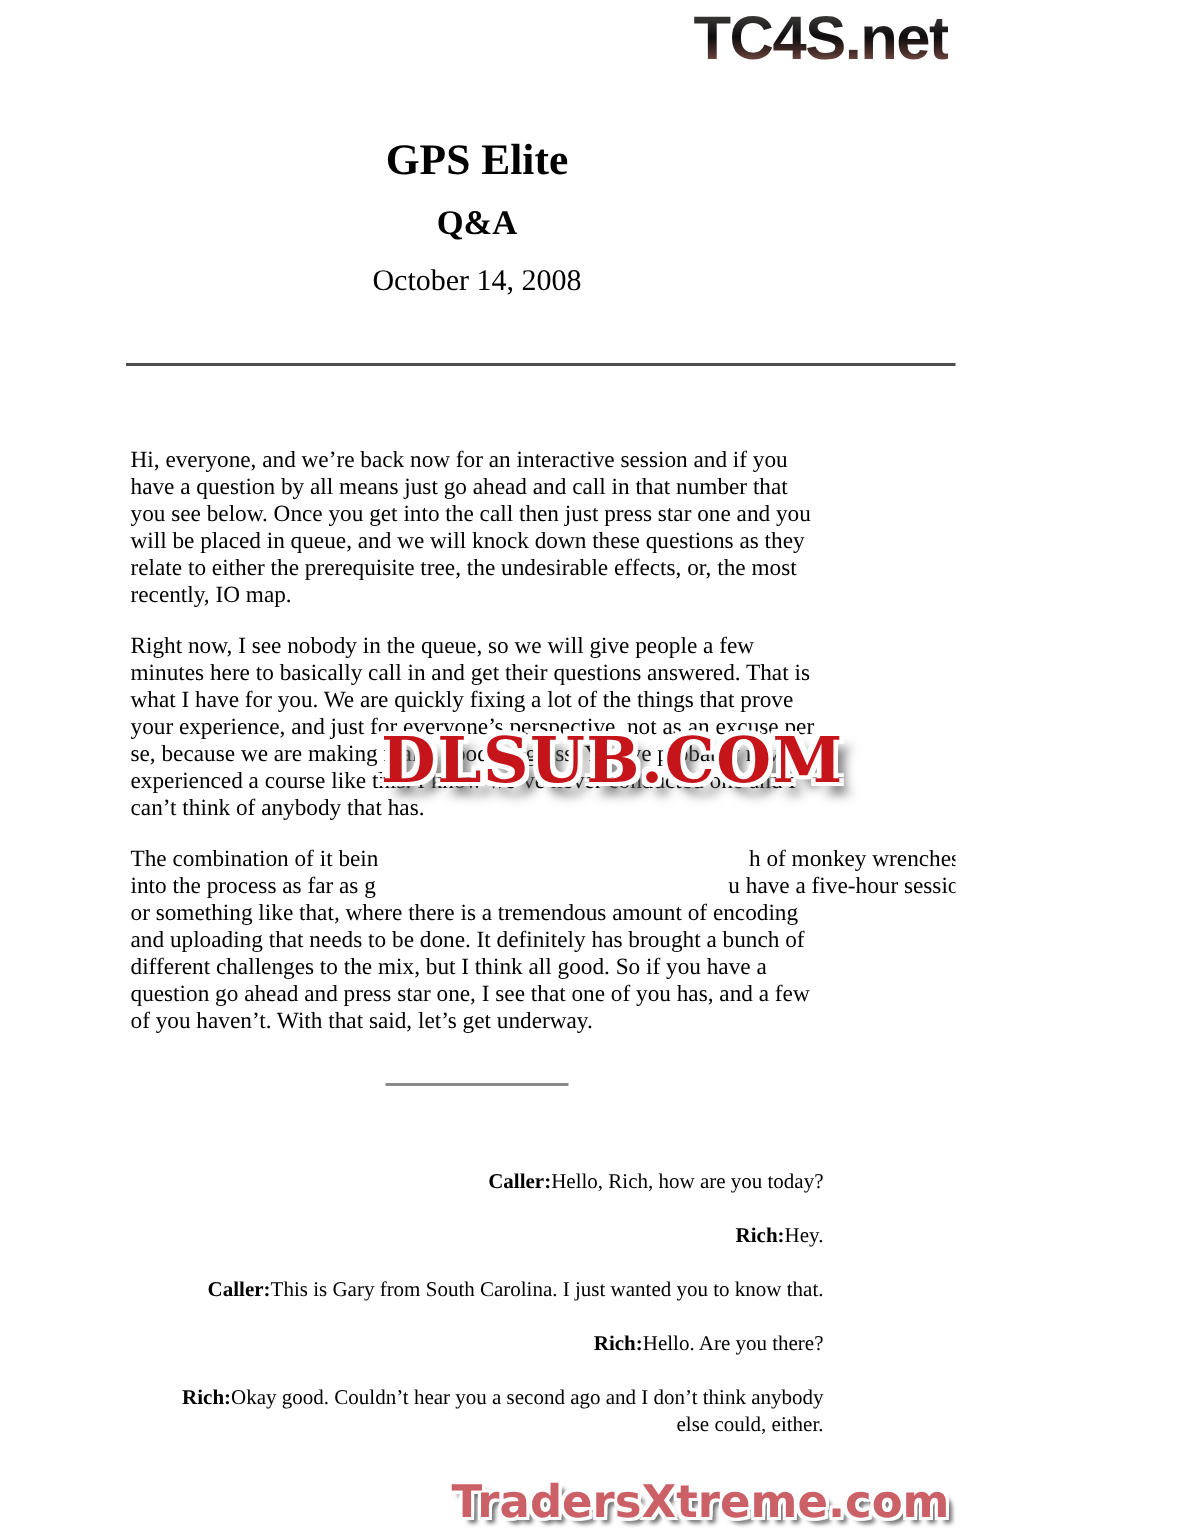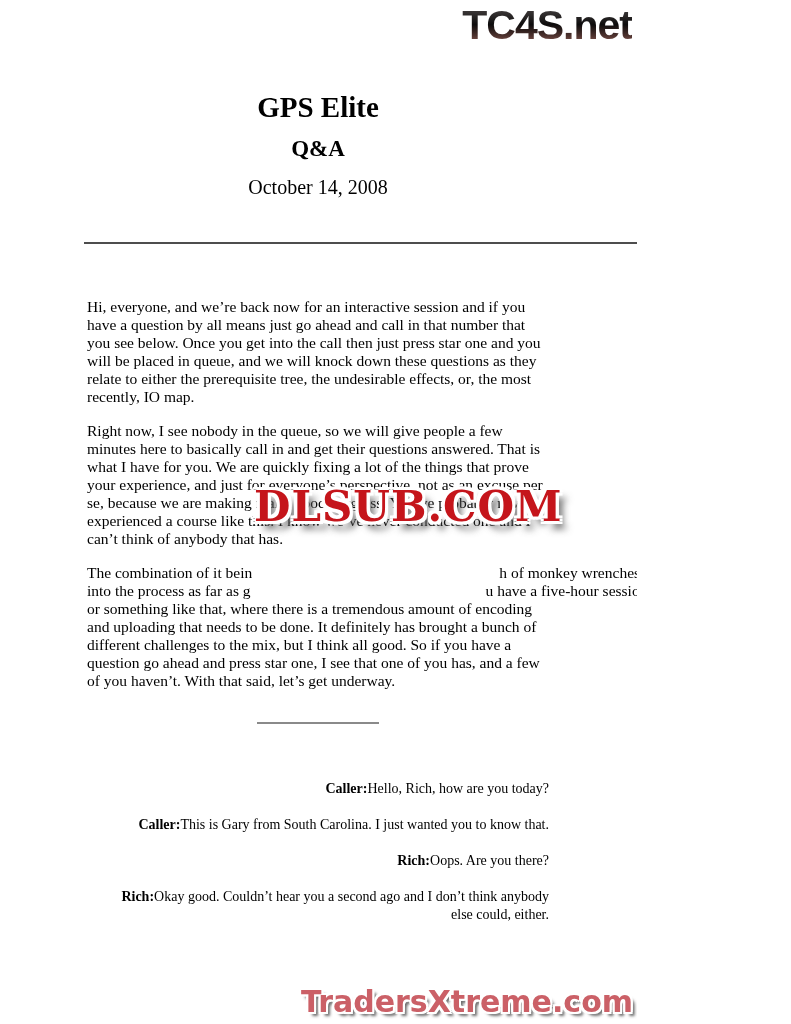--- a/index.html
+++ b/index.html
@@ -107,24 +107,27 @@
       <div>or something like that, where there is a tremendous amount of encoding and uploading that needs to be done. It definitely has brought a bunch of different challenges to the mix, but I think all good. So if you have a question go ahead and press star one, I see that one of you has, and a few of you haven’t. With that said, let’s get underway.</div>
     </div>
 
     <div class="mid-rule"></div>
 
     <div class="dialog">
       <div class="dialog-row first">
         <span class="lbl lbl-caller">Caller:</span><span>Hello, Rich, how are you today?</span>
       </div>
       <div class="dialog-row">
+        <span class="lbl lbl-rich">Rich:</span><span>Hey.</span>
+      </div>
+      <div class="dialog-row">
         <span class="lbl lbl-caller">Caller:</span><span>This is Gary from South Carolina. I just wanted you to know that.</span>
       </div>
       <div class="dialog-row">
-        <span class="lbl lbl-rich">Rich:</span><span>Oops. Are you there?</span>
+        <span class="lbl lbl-rich">Rich:</span><span>Hello. Are you there?</span>
       </div>
       <div class="dialog-row">
         <span class="lbl lbl-rich">Rich:</span><span>Okay good. Couldn’t hear you a second ago and I don’t think anybody else could, either.</span>
       </div>
     </div>
 
   </div>
 
   <div class="dlsub">DLSUB.COM</div>
 

